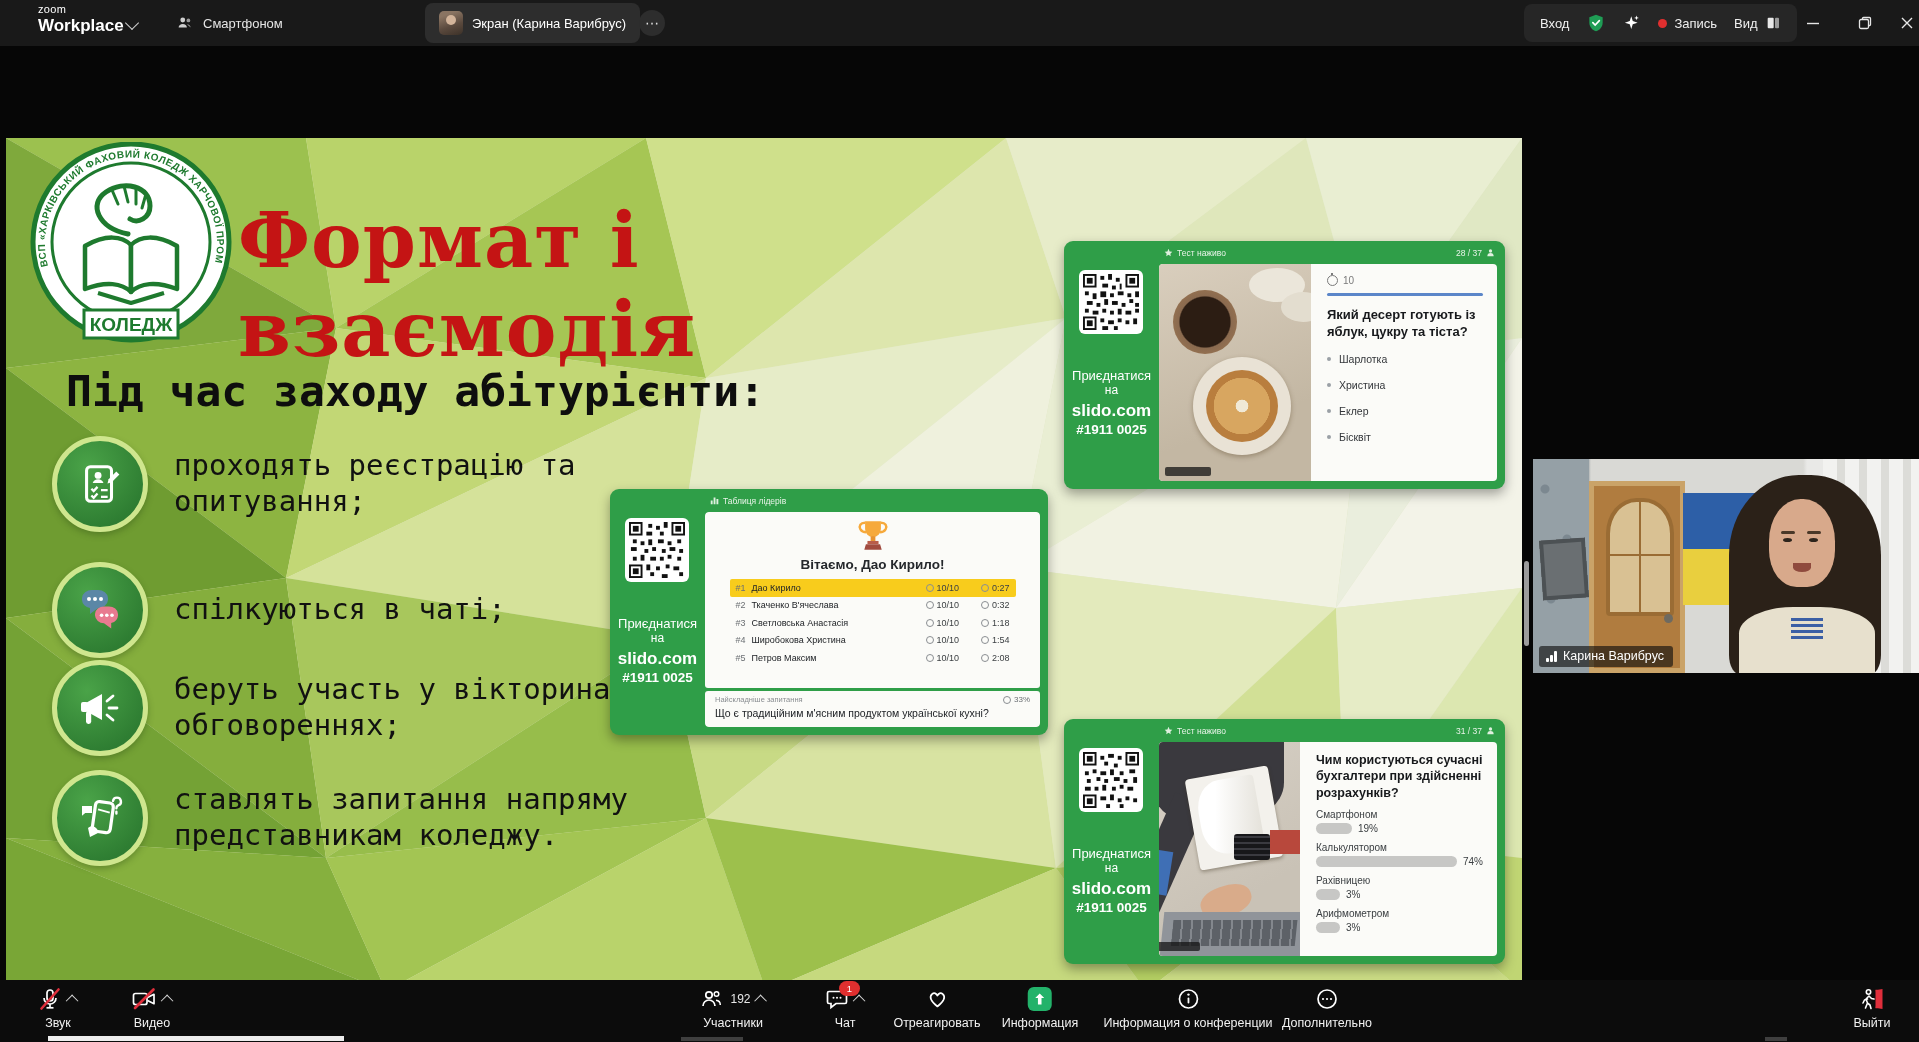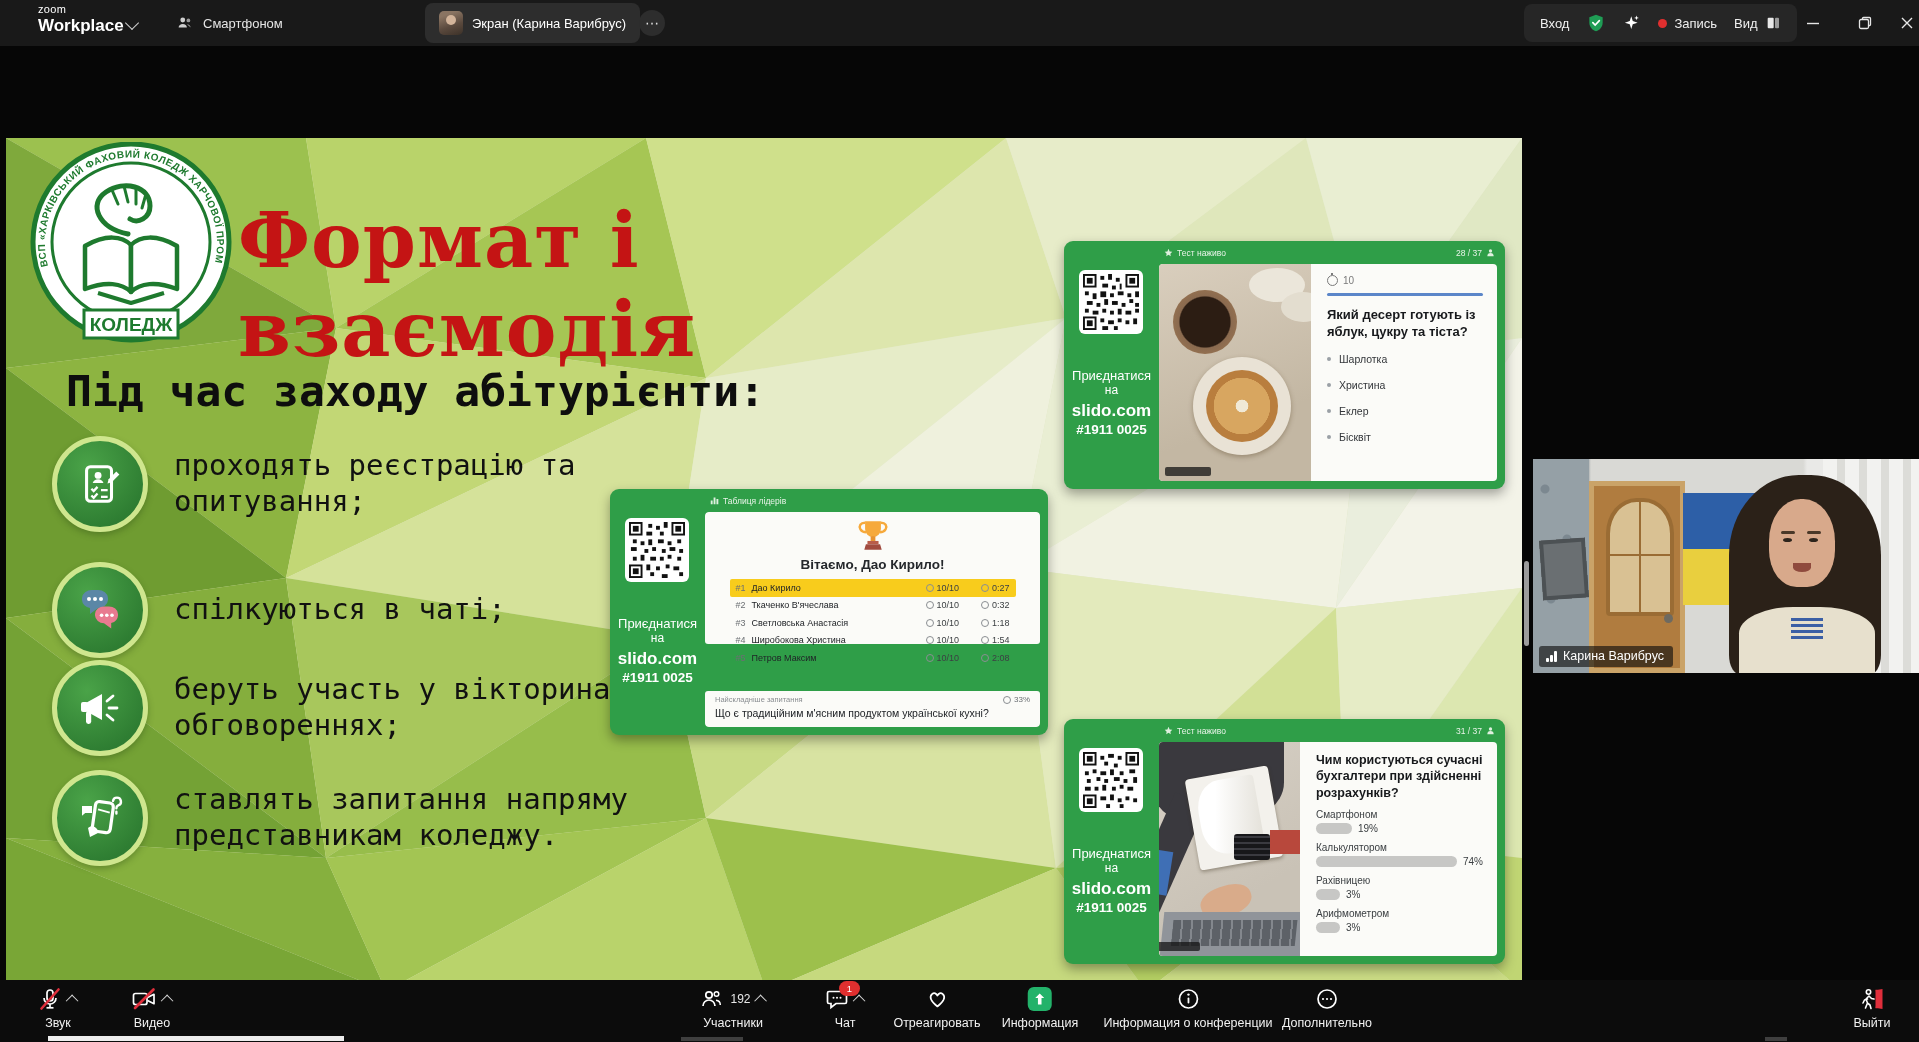--- a/index.html
+++ b/index.html
@@ -88,21 +88,21 @@
   .timer{display:flex;align-items:center;gap:5px;color:#7a7a7a;font-size:10px;}
   .stopwatch{width:9px;height:9px;border:1.4px solid #7a7a7a;border-radius:50%;position:relative;}
   .stopwatch::after{content:"";position:absolute;left:2.6px;top:-3.4px;width:2px;height:2.4px;background:#7a7a7a;}
   .blueline{height:3px;background:#5b86c9;border-radius:2px;margin:7px 0 11px;}
   .q-question{font-size:13px;font-weight:bold;color:#17191c;line-height:1.3;}
   .opts{margin-top:12px;}
   .opt{display:flex;align-items:center;gap:8px;margin-bottom:14px;font-size:10.5px;color:#33363a;}
   .opt-dot{width:4px;height:4px;border-radius:50%;background:#9aa0a6;flex:0 0 4px;}
 
   .lb-wrap{display:block;background:transparent;}
-  .lb-card{position:absolute;left:0;top:0;right:0;height:132px;background:#fbfbf8;border-radius:3px;text-align:center;}
+  .lb-card{position:absolute;left:0;top:0;right:0;height:176px;background:#fbfbf8;border-radius:3px;text-align:center;}
   .lb-congrats{font-size:13.5px;font-weight:600;color:#25282c;margin-top:2px;}
   .lb-rows{margin:7px auto 0;width:286px;text-align:left;}
   .lb-row{display:flex;align-items:center;height:17.5px;font-size:9px;color:#3c4043;padding:0 6px;}
   .lb-row.hl{background:#f8cc1c;border-radius:2px;}
   .lb-rank{width:16px;color:#6b6f73;} .lb-name{flex:1;color:#202327;}
   .lb-score{width:46px;display:flex;align-items:center;gap:3px;justify-content:flex-start;}
   .lb-time{width:38px;display:flex;align-items:center;gap:3px;justify-content:flex-end;}
   .ring-ic{width:6px;height:6px;border:1px solid #8a8e92;border-radius:50%;display:inline-block;}
   .lb-footer{position:absolute;left:0;right:0;bottom:0;height:36px;background:#fbfbf8;border-radius:3px;padding:4px 10px;box-sizing:border-box;}
   .lbf-top{display:flex;justify-content:space-between;align-items:center;font-size:7.5px;color:#8a8e92;}

